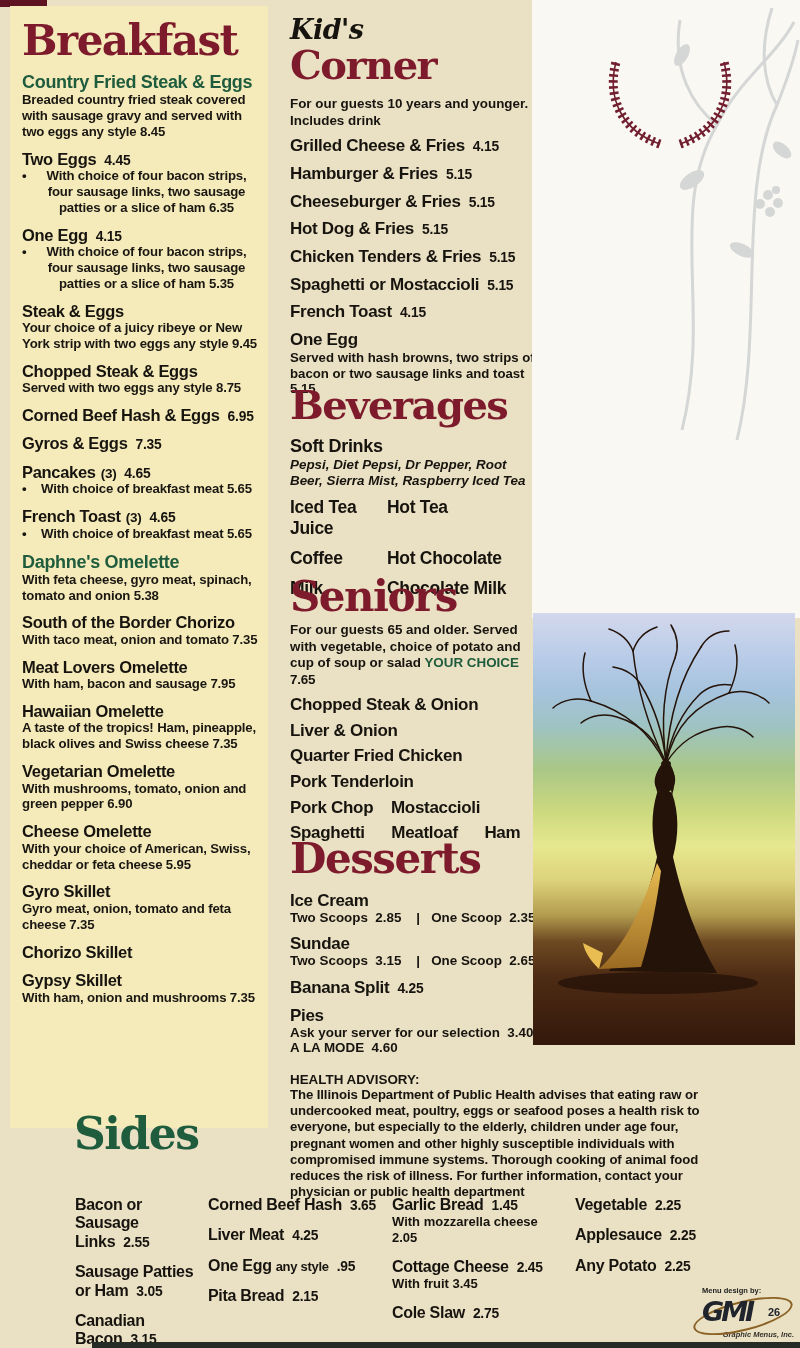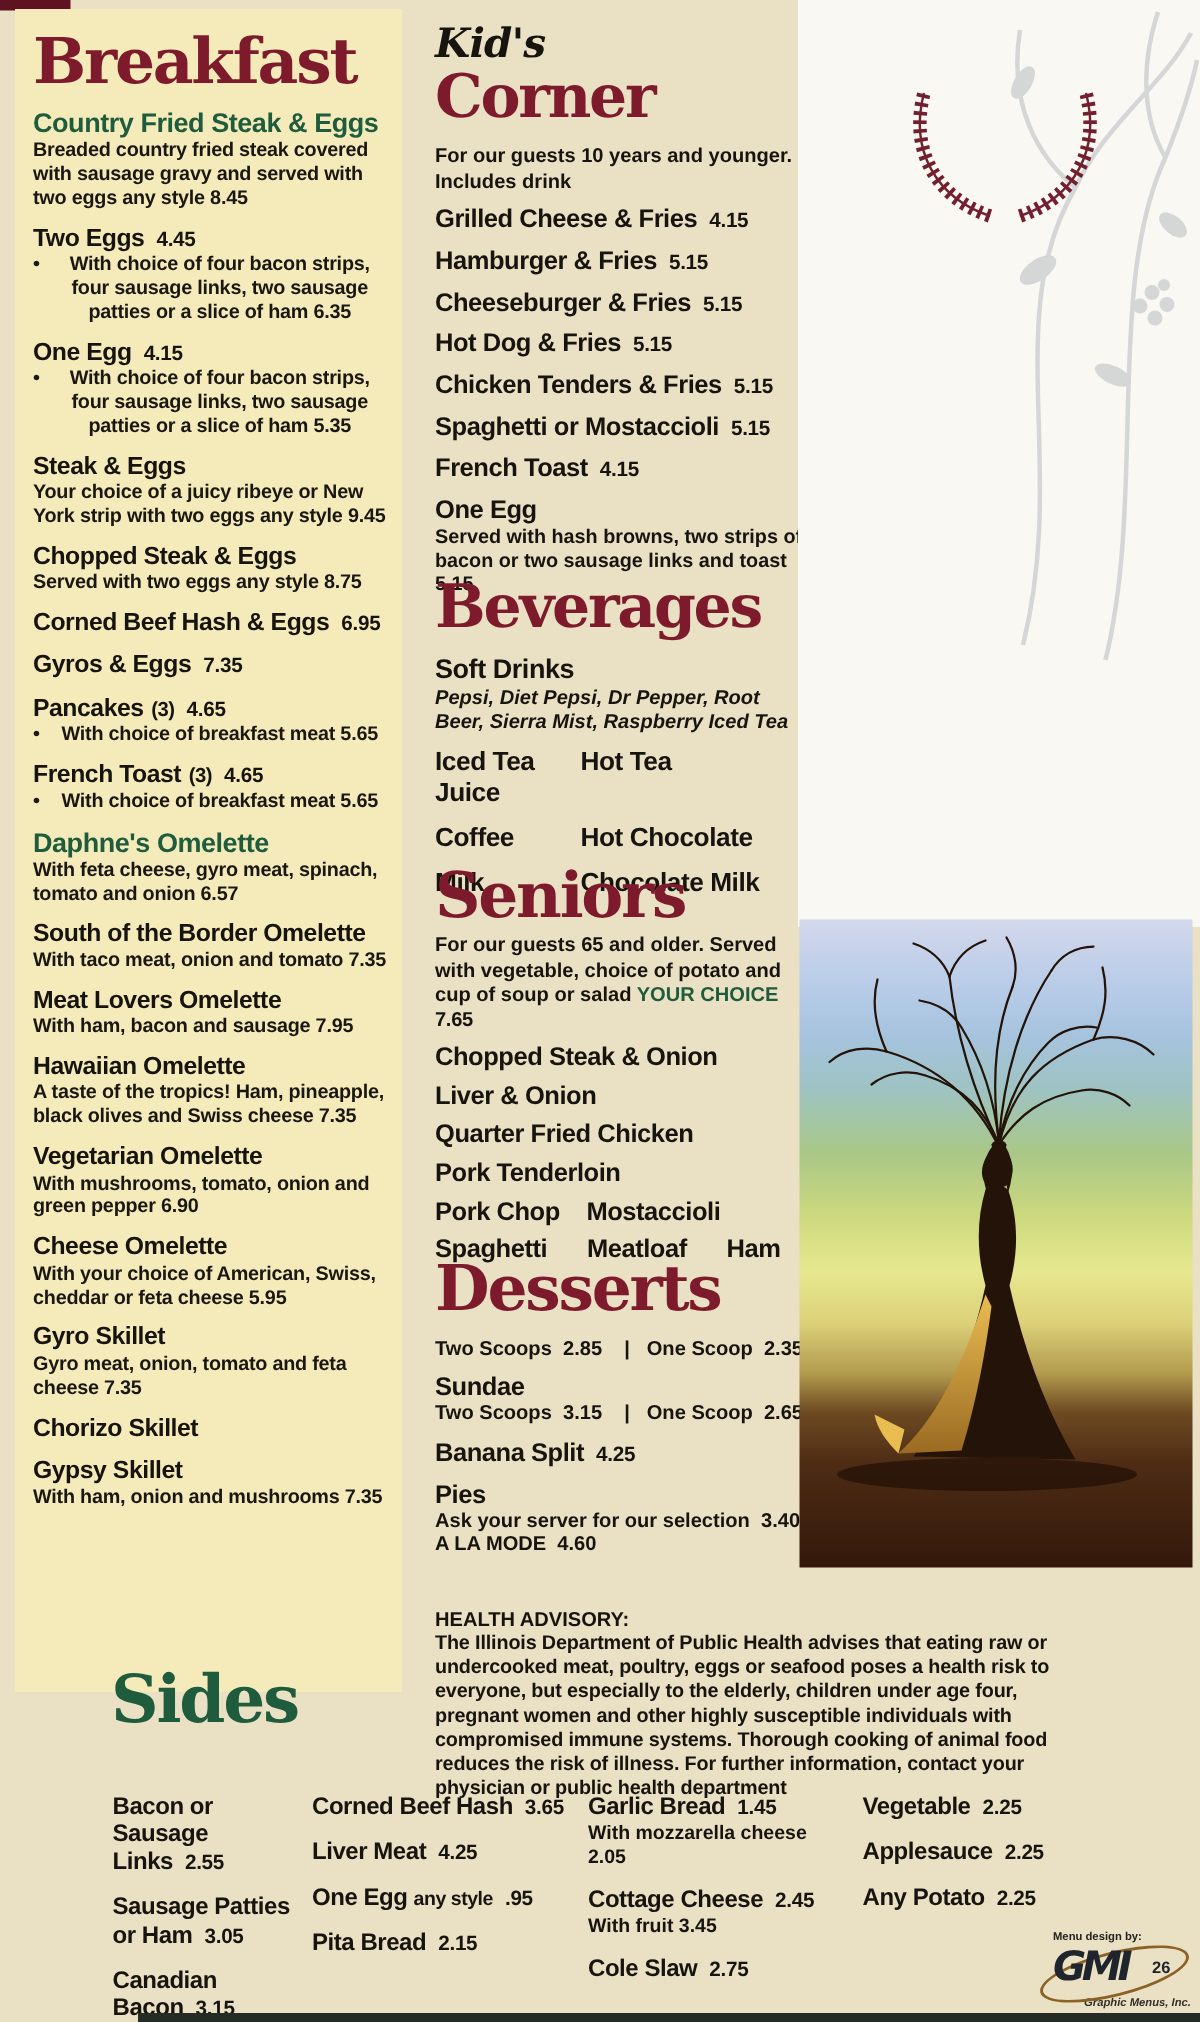--- a/index.html
+++ b/index.html
@@ -129,25 +129,25 @@
 
           <div class="b-bullet">With choice of breakfast meat  5.65</div>
         </div>
         <div class="b-item">
           <div class="b-name"><span>French Toast</span><span class="note">(3)</span><span class="price">4.65</span></div>
 
           <div class="b-bullet">With choice of breakfast meat  5.65</div>
         </div>
         <div class="b-item" data-variant="green">
           <div class="b-name"><span>Daphne's Omelette</span></div>
-          <div class="b-desc">With feta cheese, gyro meat, spinach, tomato and onion  6.57</div>
-
-        </div>
-        <div class="b-item">
-          <div class="b-name"><span>South of the Border Omelette</span></div>
+          <div class="b-desc">With feta cheese, gyro meat, spinach, tomato and onion  5.38</div>
+
+        </div>
+        <div class="b-item">
+          <div class="b-name"><span>South of the Border Chorizo</span></div>
           <div class="b-desc">With taco meat, onion and tomato  7.35</div>
 
         </div>
         <div class="b-item">
           <div class="b-name"><span>Meat Lovers Omelette</span></div>
           <div class="b-desc">With ham, bacon and sausage  7.95</div>
 
         </div>
         <div class="b-item">
           <div class="b-name"><span>Hawaiian Omelette</span></div>
@@ -253,20 +253,21 @@
       <div class="sen-item"><span>Pork Chop    Mostaccioli</span></div>
       <div class="sen-item"><span>Spaghetti      Meatloaf      Ham</span></div>
     </div>
 </div>
 
 <div class="mid-col" style="top:838px;">
   <div class="sec-title" style="font-size:42px;margin-bottom:10px;">Desserts</div>
   <div>
 
   <div class="d-item">
+        <div class="d-name"><span>Ice Cream</span></div>
         <div class="d-desc">Two Scoops  2.85    |   One Scoop  2.35</div>
 
       </div>
       <div class="d-item">
         <div class="d-name"><span>Sundae</span></div>
         <div class="d-desc">Two Scoops  3.15    |   One Scoop  2.65</div>
 
       </div>
       <div class="d-item">
         <div class="d-name"><span>Banana Split</span><span class="price">4.25</span></div>

